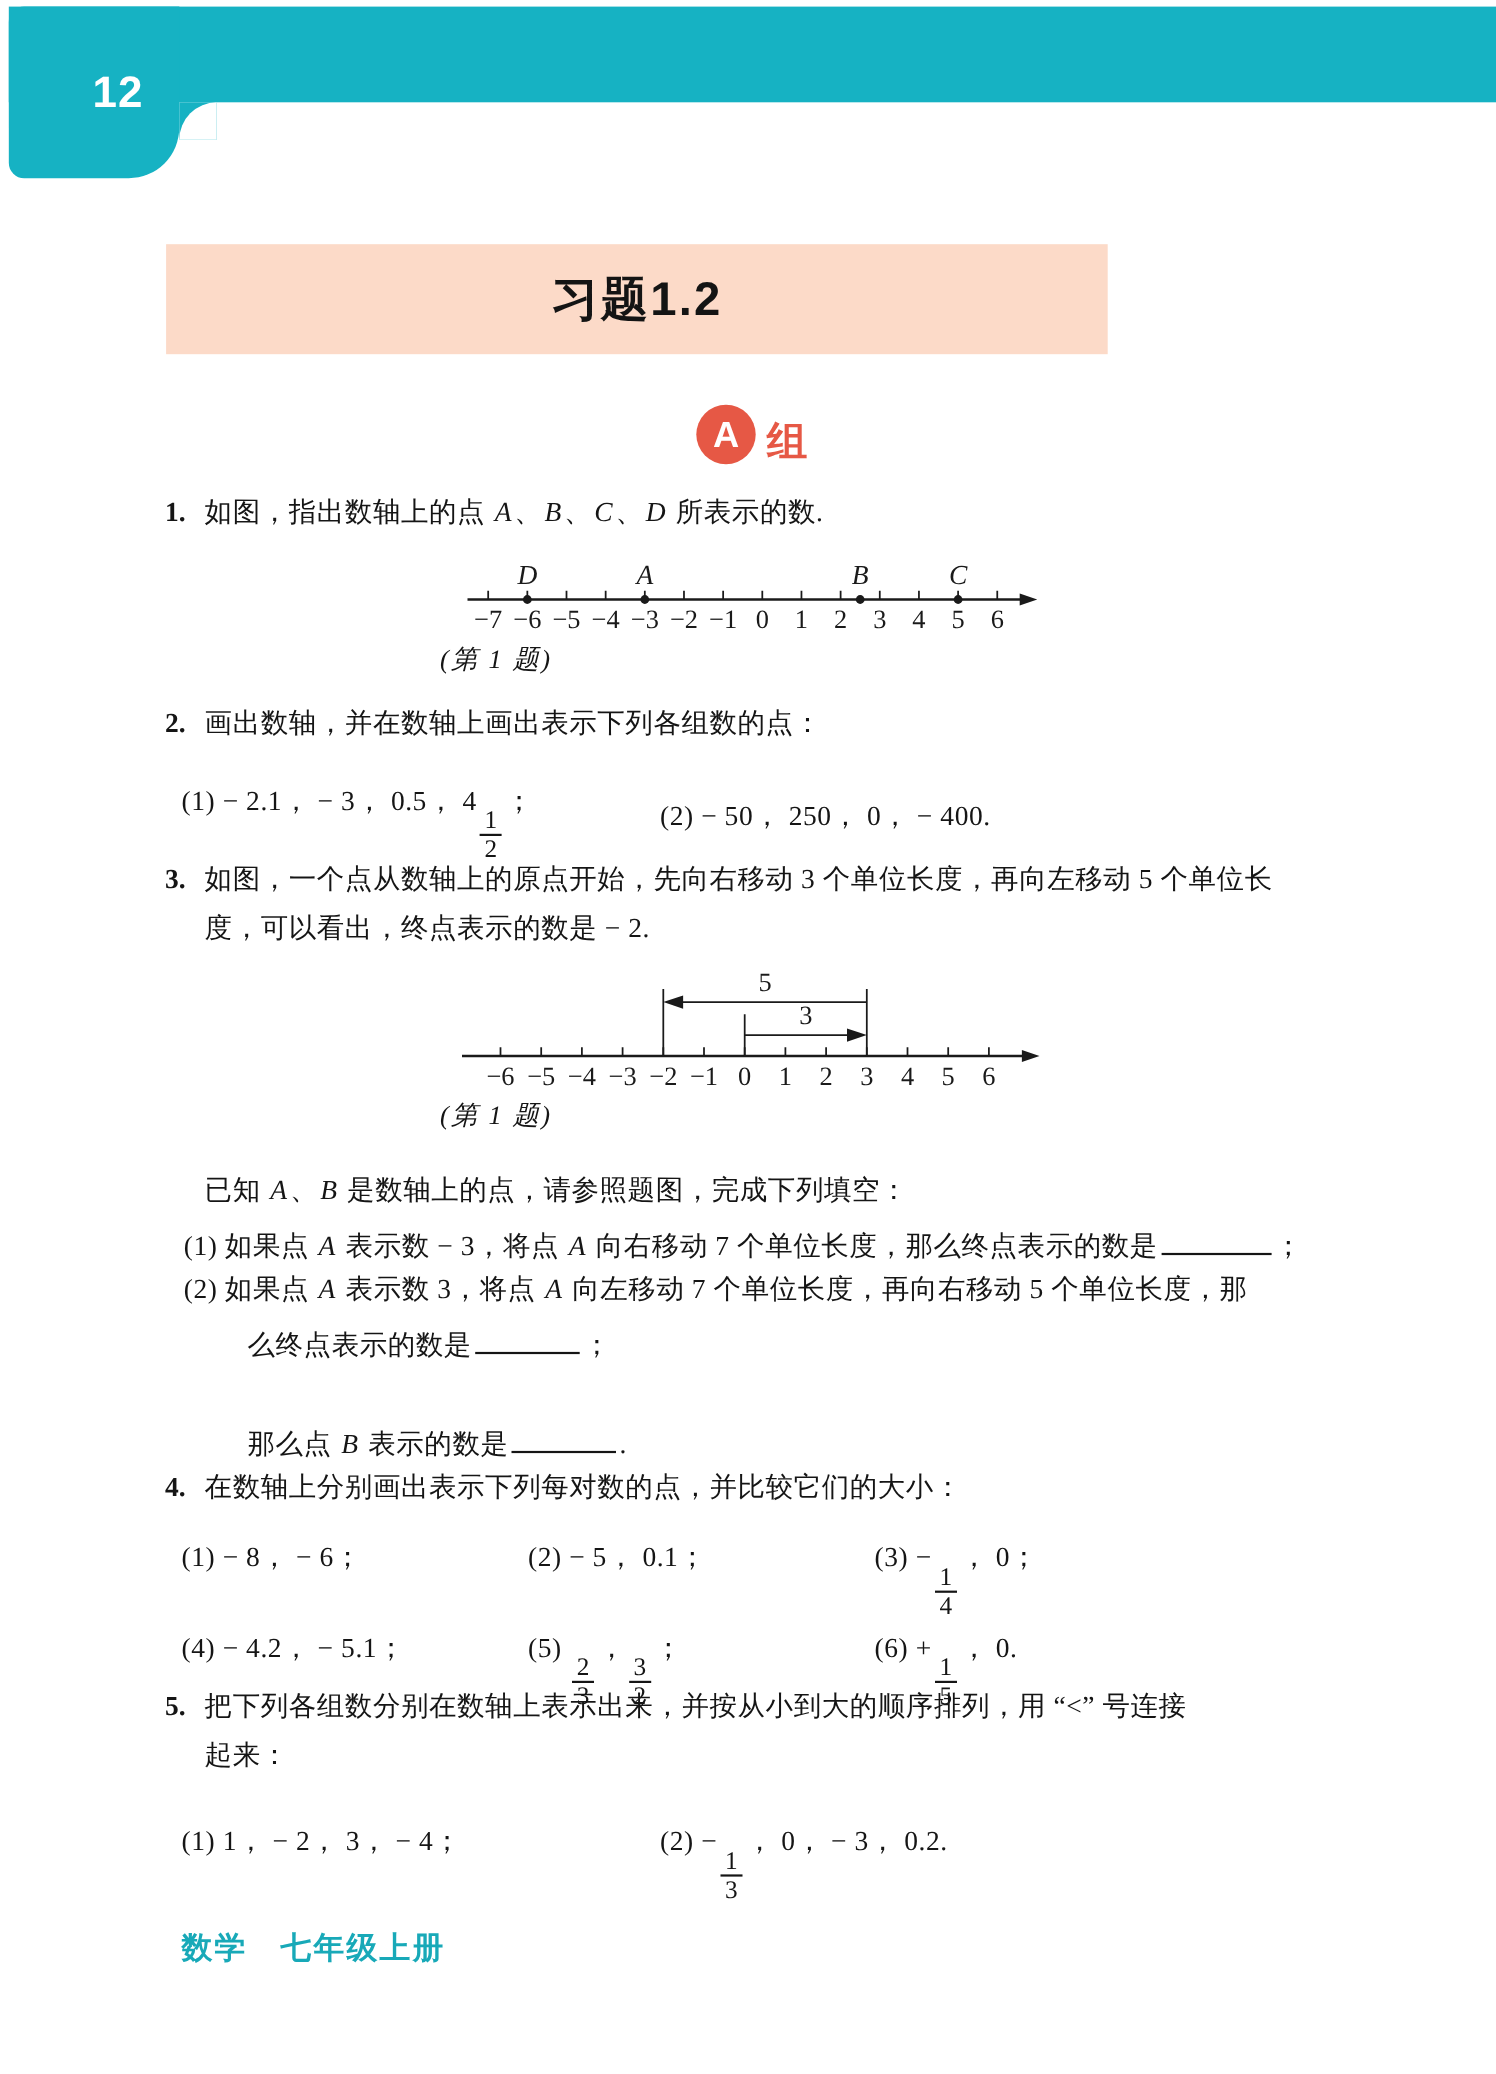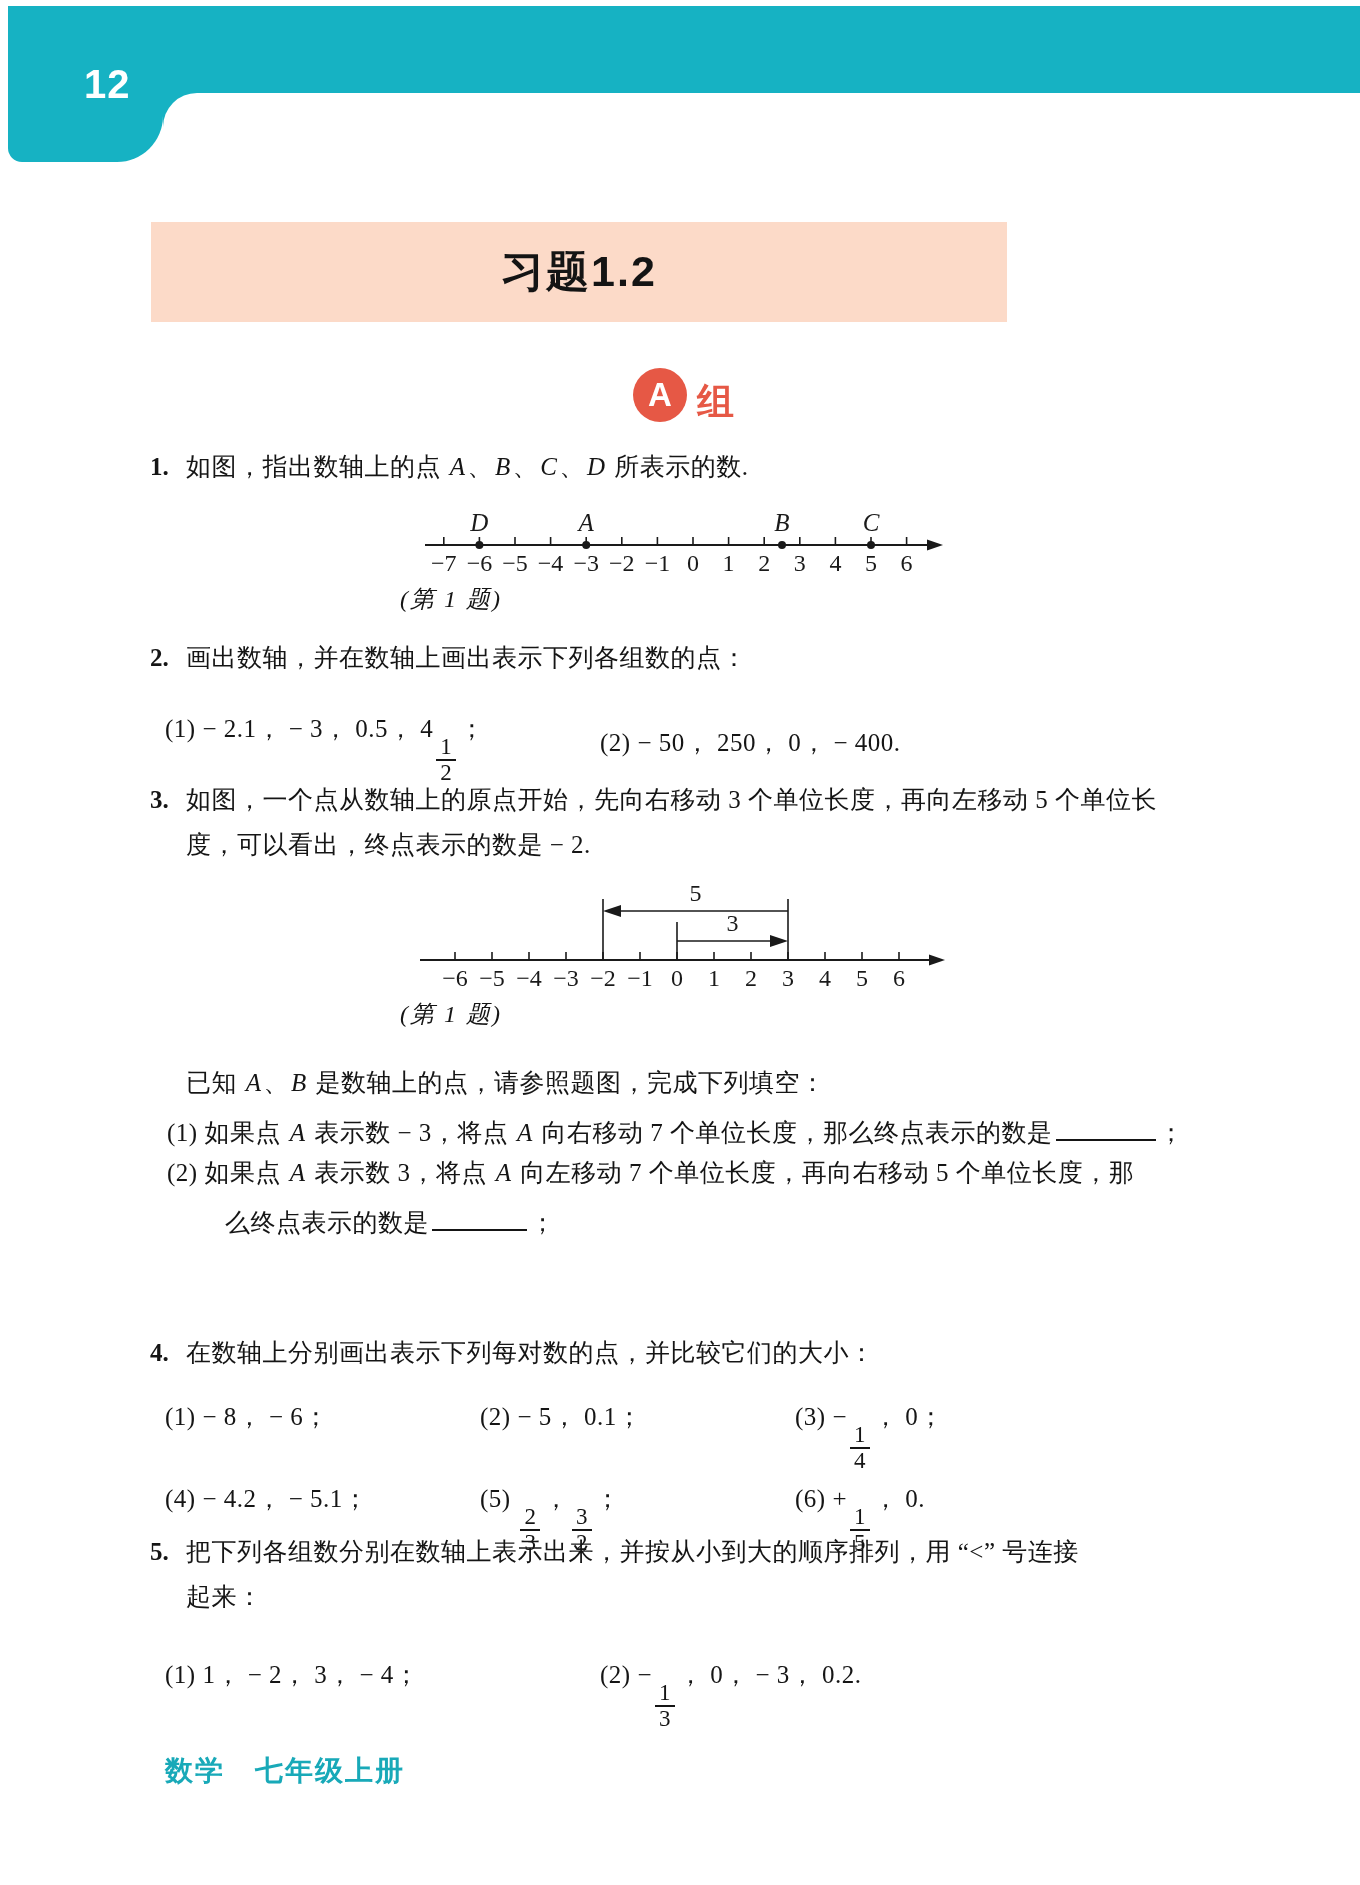--- a/index.html
+++ b/index.html
@@ -151,20 +151,21 @@
         <line x1="277" y1="69" x2="374" y2="69" stroke="#1a1a1a" stroke-width="1.6"></line>
         <polygon points="388,69 370,63 370,75" fill="#1a1a1a"></polygon>
         <text x="332.5" y="59" text-anchor="middle" class="nl-num">3</text>
       </svg></div>
   <div class="caption" style="left:400px; top:998px; width:570px;">(第 1 题)</div>
 
   <div class="line" style="left:186px; top:1068px;"><span class="t">已知 </span><span class="it">A</span><span class="t">、</span><span class="it">B</span><span class="t"> 是数轴上的点，请参照题图，完成下列填空：</span></div>
   <div class="line" style="left:167px; top:1113px;"><span class="t">(1) 如果点 </span><span class="it">A</span><span class="t"> 表示数 − 3，将点 </span><span class="it">A</span><span class="t"> 向右移动 7 个单位长度，那么终点表示的数是</span><span class="blank" style="width: 100px;"></span><span class="t">；</span></div>
   <div class="line" style="left:167px; top:1158px;"><span class="t">(2) 如果点 </span><span class="it">A</span><span class="t"> 表示数 3，将点 </span><span class="it">A</span><span class="t"> 向左移动 7 个单位长度，再向右移动 5 个单位长度，那</span></div>
   <div class="line" style="left:225px; top:1203px;"><span class="t">么终点表示的数是</span><span class="blank" style="width: 95px;"></span><span class="t">；</span></div>
+  <div class="line" style="left:225px; top:1293px;"><span class="t">那么点 </span><span class="it">B</span><span class="t"> 表示的数是</span><span class="blank" style="width: 95px;"></span><span class="t">.</span></div>
 
   <div class="line" style="left:150px; top:1338px;"><span class="pnum">4.</span><span class="t">在数轴上分别画出表示下列每对数的点，并比较它们的大小：</span></div>
   <div class="line" style="left:165px; top:1402px;"><span class="t">(1) − 8， − 6；</span></div>
   <div class="line" style="left:480px; top:1402px;"><span class="t">(2) − 5， 0.1；</span></div>
   <div class="line" style="left:795px; top:1402px;"><span class="t">(3) −</span><span class="fr">
         <span class="fn">1</span>
         <span class="fd">4</span>
       </span><span class="t">， 0；</span></div>
   <div class="line" style="left:165px; top:1484px;"><span class="t">(4) − 4.2， − 5.1；</span></div>
   <div class="line" style="left:480px; top:1484px;"><span class="t">(5) </span><span class="fr">

